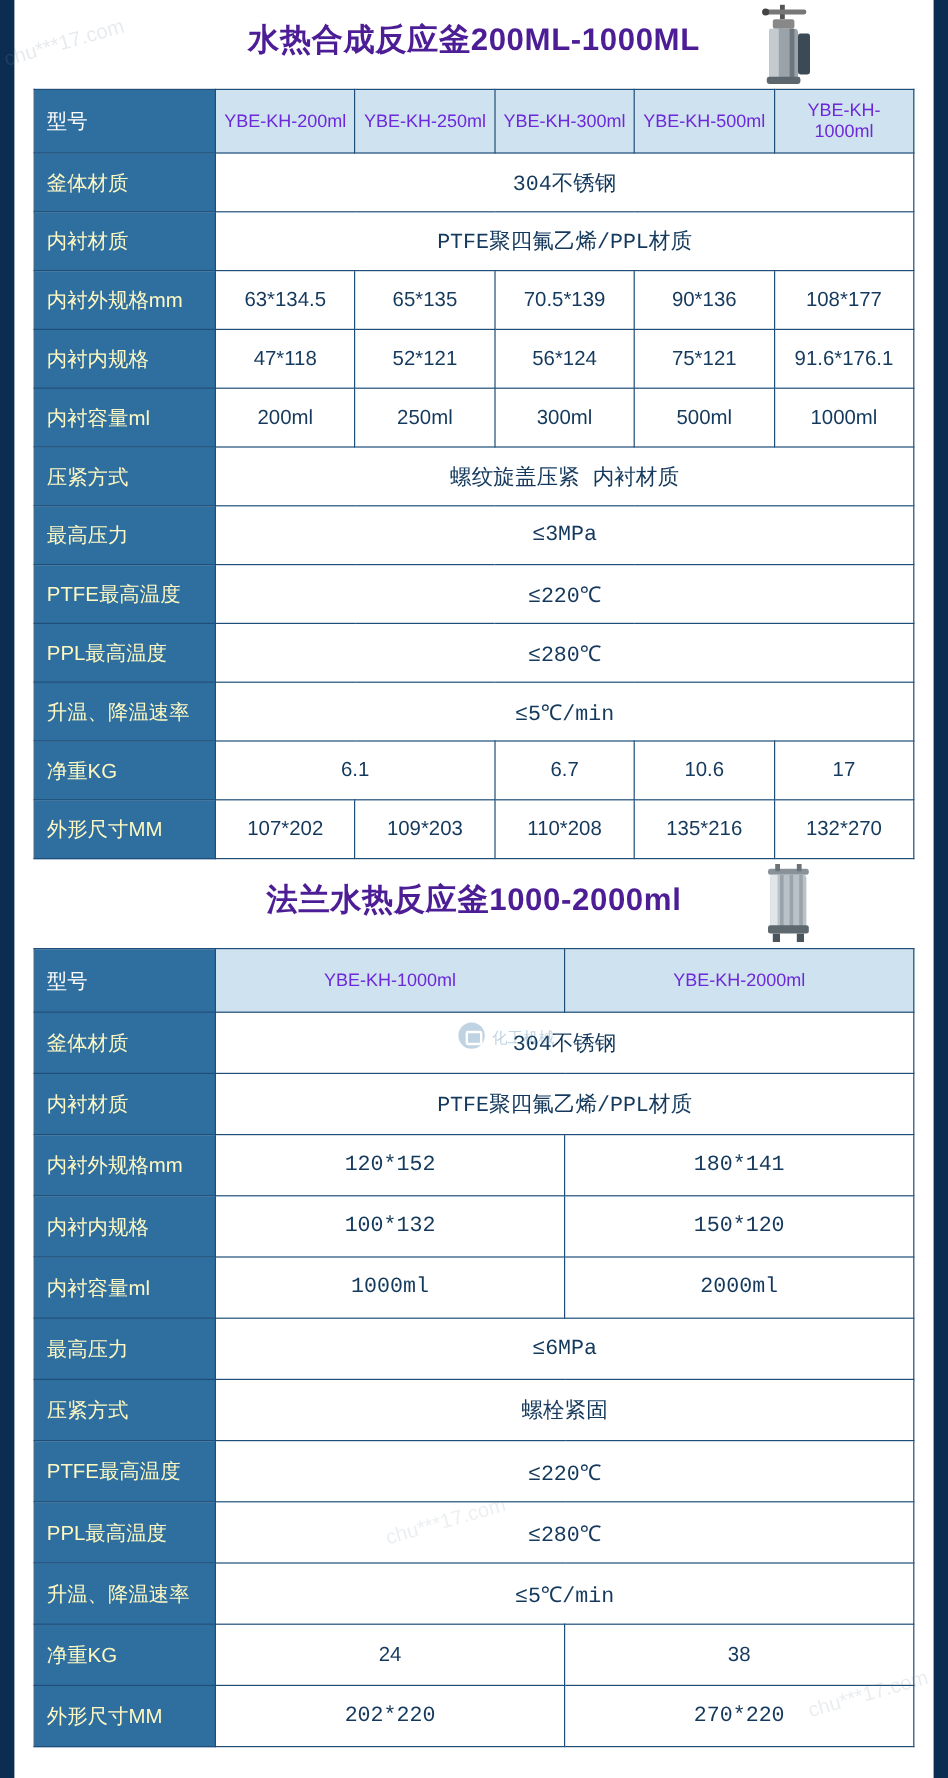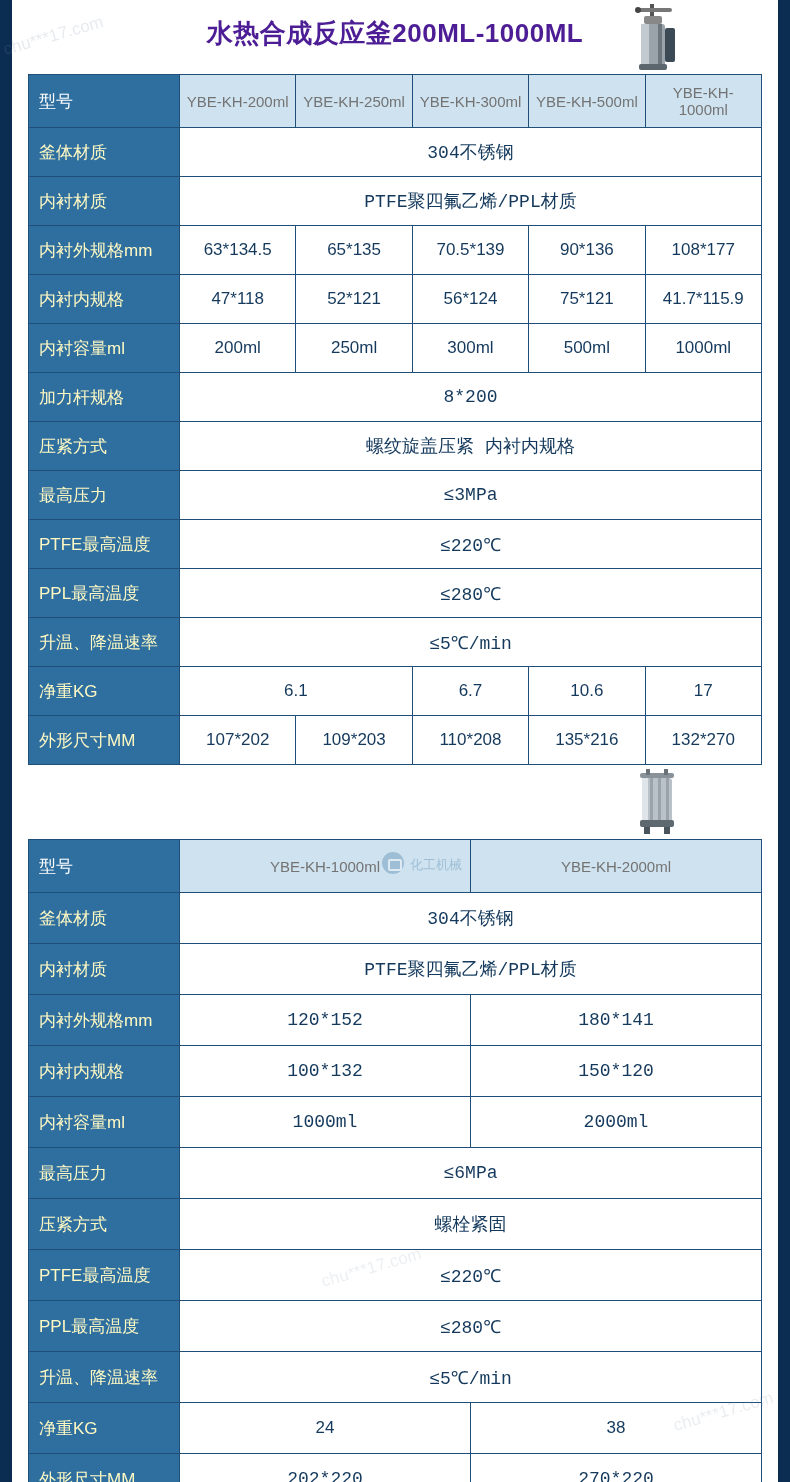--- a/index.html
+++ b/index.html
@@ -82,21 +82,21 @@
     width: 136px;
     text-align: left;
     padding-left: 10px;
     font-size: 17px;
     color: #fef9c3;
     background: #2f6fa0;
     font-weight: normal;
   }
   table.spec tr.header td {
     background: #cfe2ef;
-    color: #737373;
+    color: #6d28d9;
     font-size: 15px;
     height: 48px;
   }
   table.spec tr.header td.label {
     background: #2f6fa0;
     color: #ffffff;
     font-size: 17px;
   }
   table.spec td.wide {
     font-size: 18px;
@@ -201,37 +201,33 @@
           <td>70.5*139</td>
           <td>90*136</td>
           <td>108*177</td>
         </tr>
         <tr>
           <td class="label">内衬内规格</td>
           <td>47*118</td>
           <td>52*121</td>
           <td>56*124</td>
           <td>75*121</td>
-          <td>41.7*115.9</td>
+          <td>91.6*176.1</td>
         </tr>
         <tr>
           <td class="label">内衬容量ml</td>
           <td>200ml</td>
           <td>250ml</td>
           <td>300ml</td>
           <td>500ml</td>
           <td>1000ml</td>
         </tr>
         <tr>
-          <td class="label">加力杆规格</td>
-          <td class="wide" colspan="5">8*200</td>
-        </tr>
-        <tr>
           <td class="label">压紧方式</td>
-          <td class="wide" colspan="5">螺纹旋盖压紧 内衬内规格</td>
+          <td class="wide" colspan="5">螺纹旋盖压紧 内衬材质</td>
         </tr>
         <tr>
           <td class="label">最高压力</td>
           <td class="wide" colspan="5">≤3MPa</td>
         </tr>
         <tr>
           <td class="label">PTFE最高温度</td>
           <td class="wide" colspan="5">≤220℃</td>
         </tr>
         <tr>
@@ -256,20 +252,21 @@
           <td>110*208</td>
           <td>135*216</td>
           <td>132*270</td>
         </tr>
       </tbody>
     </table>
   </div>
 
   <div class="section">
     <div class="section-head">
+      <div class="section-title">法兰水热反应釜1000-2000ml</div>
       <div class="head-photo">
         <svg width="66" height="70" viewBox="0 0 66 70">
           <rect x="16" y="6" width="34" height="5" rx="2" fill="#8a9299"></rect>
           <rect x="22" y="2" width="4" height="6" fill="#6b7379"></rect>
           <rect x="40" y="2" width="4" height="6" fill="#6b7379"></rect>
           <rect x="18" y="11" width="30" height="44" rx="3" fill="#b9c2c8"></rect>
           <rect x="18" y="11" width="6" height="44" fill="#dfe5e9"></rect>
           <rect x="26" y="11" width="3" height="44" fill="#9aa3aa"></rect>
           <rect x="34" y="11" width="3" height="44" fill="#9aa3aa"></rect>
           <rect x="42" y="11" width="3" height="44" fill="#9aa3aa"></rect>

